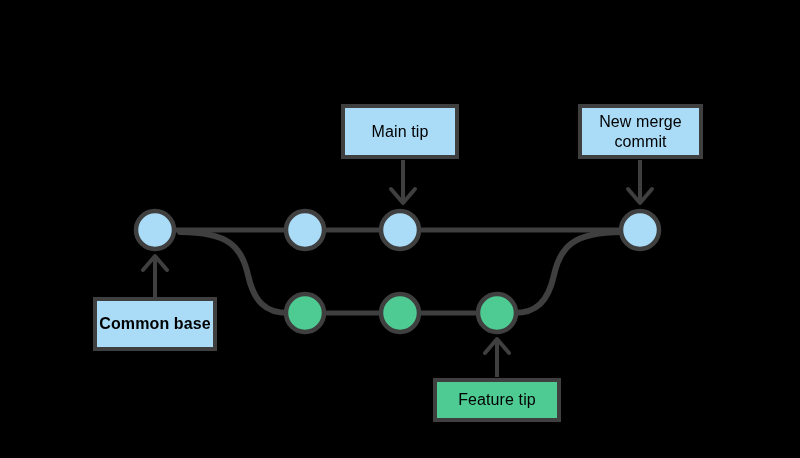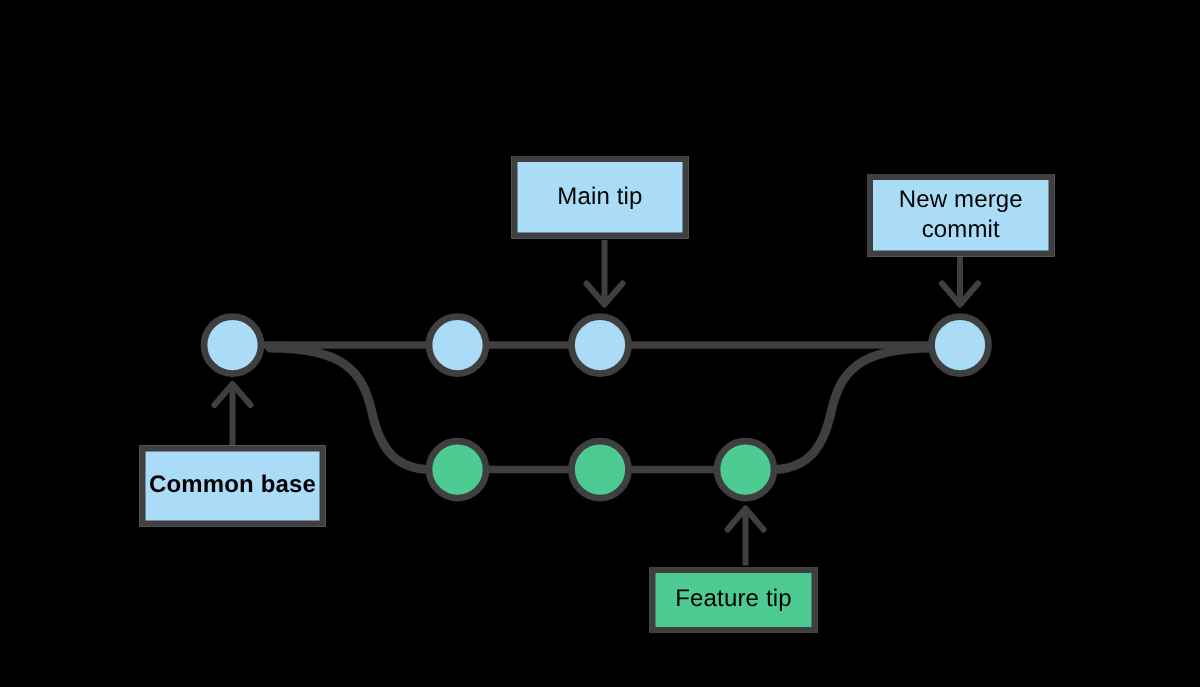--- a/index.html
+++ b/index.html
@@ -34,22 +34,22 @@
     font-size: 16px;
     line-height: 1.25;
     letter-spacing: 0.1px;
     white-space: pre-line;
   }
   .callout-blue { background: #aadcf8; }
   .callout-green { background: #4ecb93; }
 
   #callout-common-base { left: 93px;  top: 297px; width: 124px; height: 54px; font-weight: bold; }
   #callout-main-tip    { left: 341px; top: 104px; width: 118px; height: 55px; }
-  #callout-merge       { left: 578px; top: 116px; width: 125px; height: 55px; justify-content: center; }
-  #callout-feature-tip { left: 433px; top: 378px; width: 112px; height: 44px; }
+  #callout-merge       { left: 578px; top: 104px; width: 125px; height: 55px; justify-content: center; }
+  #callout-feature-tip { left: 433px; top: 378px; width: 128px; height: 44px; }
 </style>
 </head>
 <body>
 
 <div id="canvas">
 
   <svg id="graph-svg" viewBox="0 0 800 458">
 
     <line x1="155" y1="230" x2="640" y2="230" stroke="#3f3f3f" stroke-width="5"></line>
 

